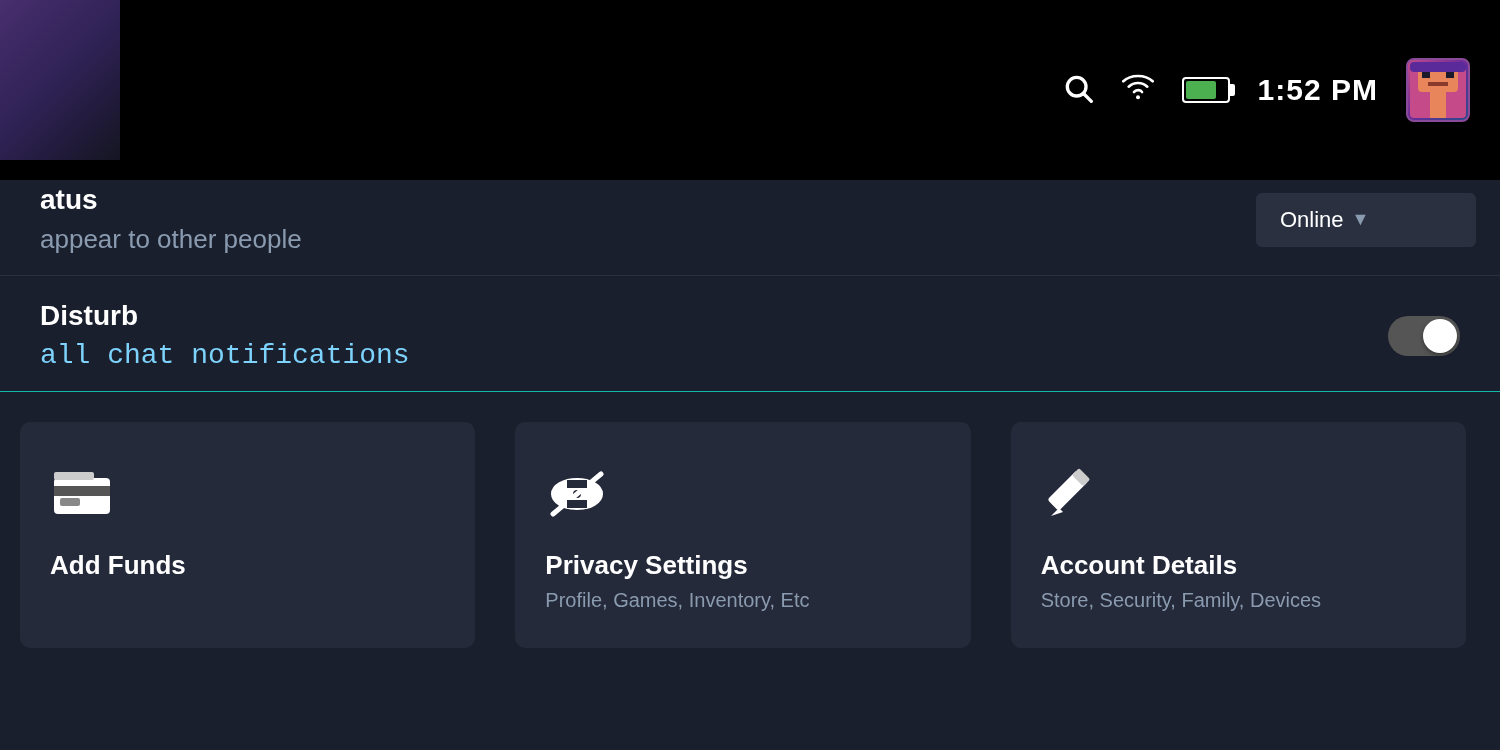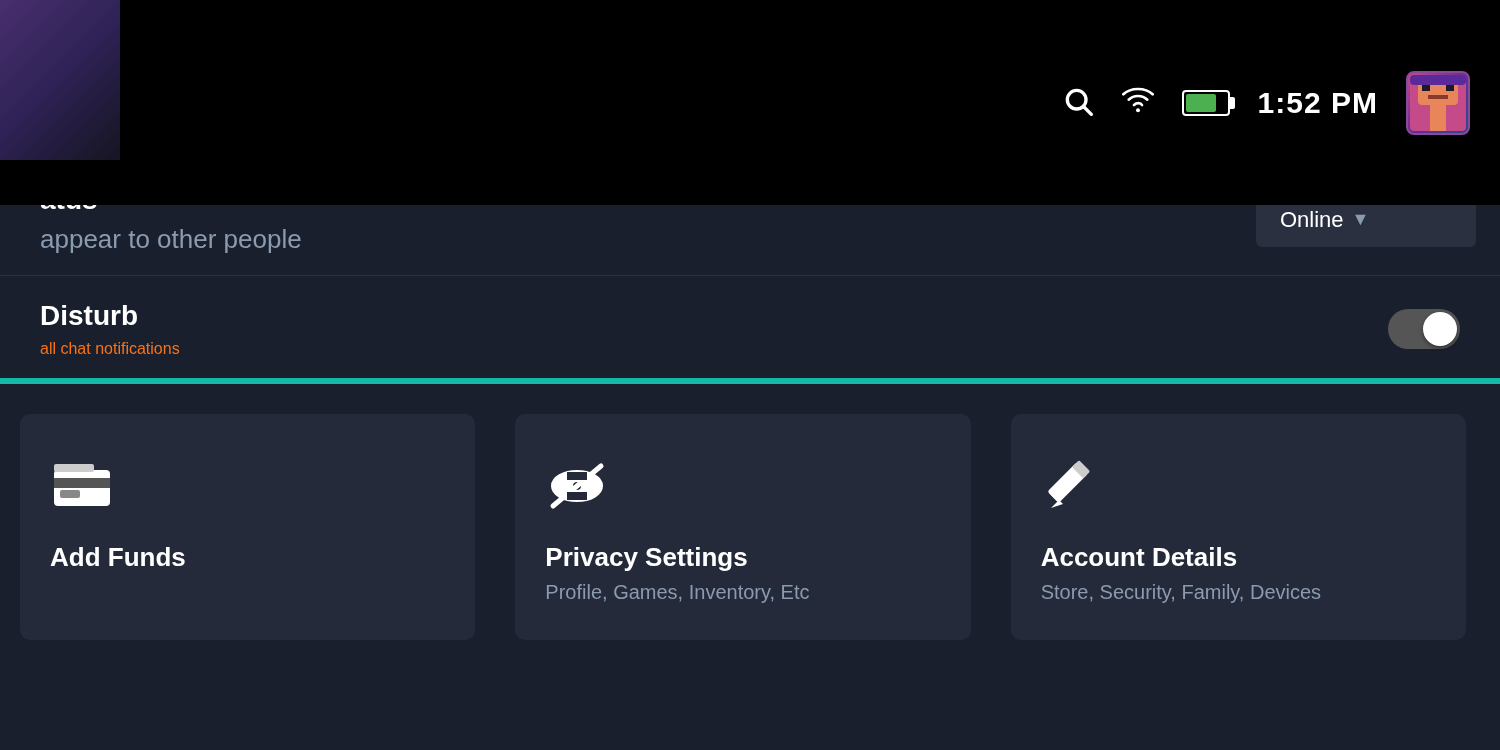--- a/index.html
+++ b/index.html
@@ -12,21 +12,21 @@
       overflow: hidden;
       position: relative;
     }
 
     
     .top-bar {
       position: absolute;
       top: 0;
       left: 0;
       right: 0;
-      height: 205px;
+      height: 180px;
       background: #000;
       display: flex;
       align-items: center;
       justify-content: flex-end;
       padding: 0 30px;
       gap: 28px;
       z-index: 10;
     }
 
     .top-bar-left-accent {
@@ -172,37 +172,38 @@
       font-size: 18px;
       color: #8a9bb0;
     }
 
     
     .dnd-section {
       padding: 24px 40px 20px 40px;
       display: flex;
       align-items: center;
       justify-content: space-between;
-      border-bottom: 6px solid #14b8a6;
+      border-bottom: 1px solid #14b8a6;
     }
 
     .dnd-left {
       flex: 1;
     }
 
     .dnd-title {
       font-size: 28px;
       font-weight: 600;
       color: #fff;
       margin-bottom: 8px;
     }
 
     .dnd-subtitle {
-      font-size: 16px;
-      color: #f97316;
+      font-size: 28px;
+      color: #7dd3fc;
+      font-family: Liberation Mono, monospace;
     }
 
     
     .toggle-container {
       width: 72px;
       height: 40px;
       background: #555;
       border-radius: 20px;
       position: relative;
       cursor: pointer;

